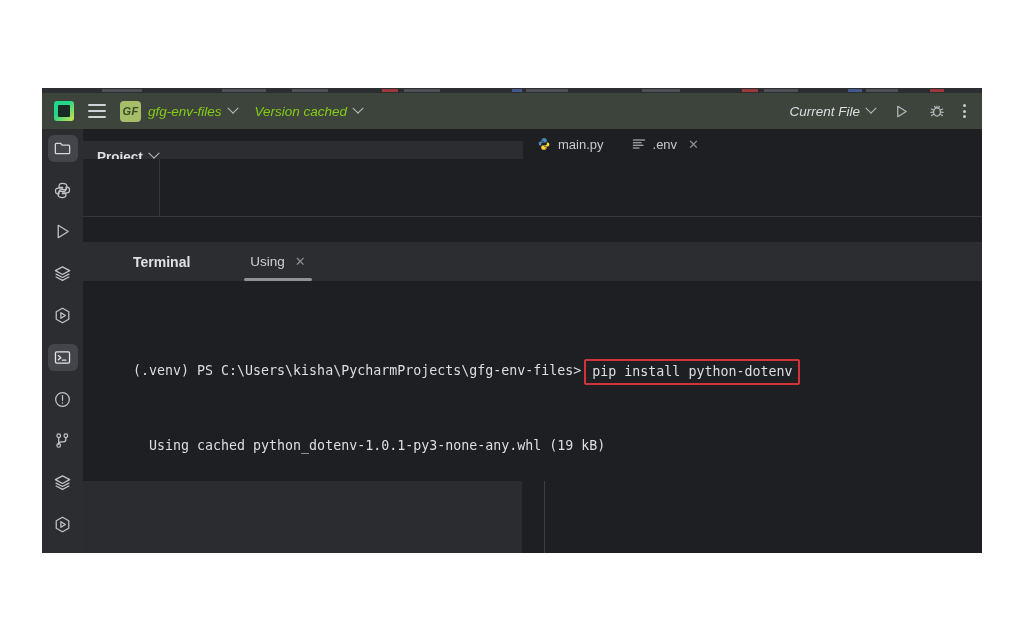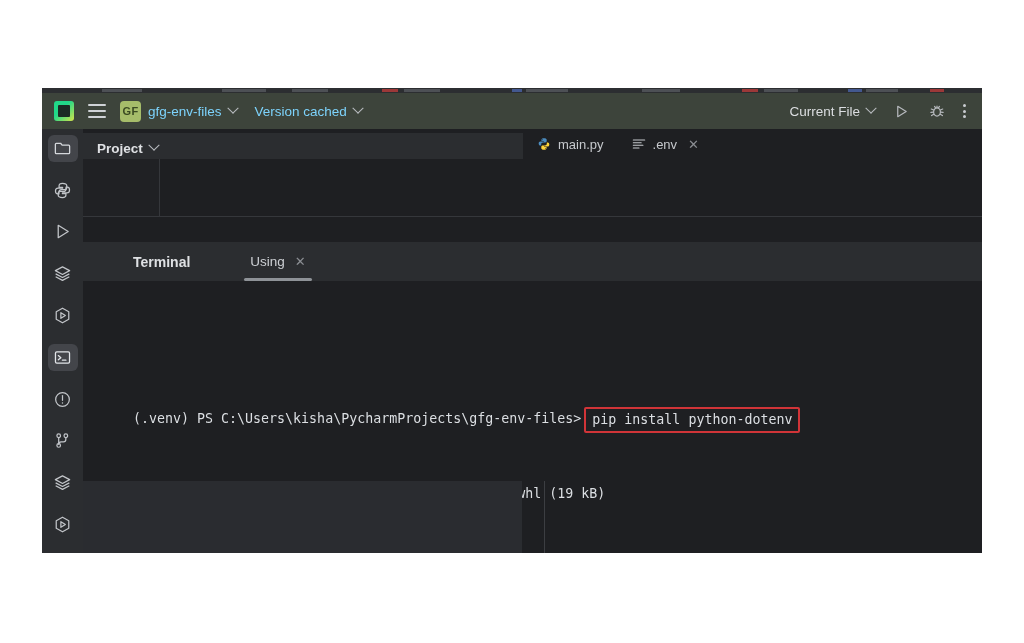--- a/index.html
+++ b/index.html
@@ -51,20 +51,21 @@
   
   .toolbar {
     position: absolute;
     left: 0; top: 5px;
     width: 940px; height: 36px;
     background: #3d443b;
     display: flex;
     align-items: center;
     padding: 0 12px;
     box-sizing: border-box;
+    font-style: italic;
   }
   .tb-left { display: flex; align-items: center; gap: 14px; }
   .tb-right { margin-left: auto; display: flex; align-items: center; gap: 16px; padding-right: 4px;}
 
   .pycharm-logo {
     width: 20px; height: 20px;
     position: relative;
     border-radius: 3px;
     background: linear-gradient(135deg, #21d789 0%, #21d789 40%, #d6e34a 100%);
     display: inline-block;
@@ -90,21 +91,21 @@
     background: #a6bd6a;
     border-radius: 4px;
     color: #3a4a22;
     font-size: 11px;
     font-weight: bold;
     display: flex; align-items: center; justify-content: center;
     letter-spacing: .3px;
   }
   .proj-chip { display: flex; align-items: center; gap: 7px; cursor: pointer; }
   .tb-text {
-    color: #7dd3fc;
+    color: #84cc16;
     font-size: 13.5px;
     white-space: nowrap;
   }
   .chev {
     display:inline-block;
     width: 7px; height: 7px;
     border-right: 1.4px solid #b9bcc0;
     border-bottom: 1.4px solid #b9bcc0;
     transform: rotate(45deg) translate(-2px,-2px);
   }
@@ -142,21 +143,21 @@
 
   
   .panel-head {
     position: absolute;
     left: 41px; top: 41px;
     width: 899px; height: 30px;
     background: #1e1f22;
   }
   .proj-header {
     position: absolute;
-    left: 0; top: 4px;
+    left: 0; top: 12px;
     width: 440px; height: 30px;
     background: #2b2d30;
     display: flex; align-items: center;
     padding-left: 14px;
     gap: 7px;
     box-sizing: border-box;
     cursor: pointer;
   }
   .proj-header .ttl { color: #dfe1e4; font-size: 13.5px; font-weight: bold;}
 
@@ -253,21 +254,20 @@
   }
 
   
   .term-body {
     position: absolute;
     left: 41px; top: 193px;
     width: 899px; height: 272px;
     background: #1e1f22;
     padding-top: 27px;
     box-sizing: border-box;
-    margin-top: 48px;
   }
   .term-lines {
     font-family: "DejaVu Sans Mono", "Liberation Mono", monospace;
     font-size: 13.3px;
     line-height: 25px;
     color: #dcdfe3;
     padding-left: 50px;
     white-space: pre;
   }
   .term-line { position: relative; height: 25px; }

